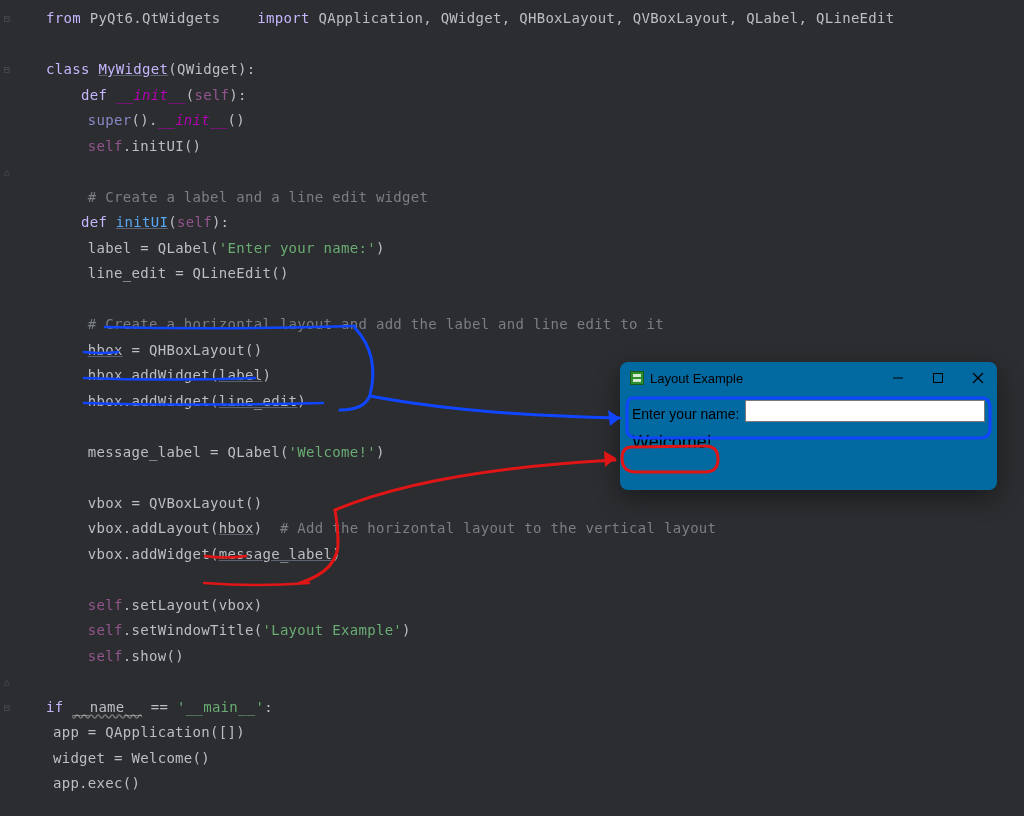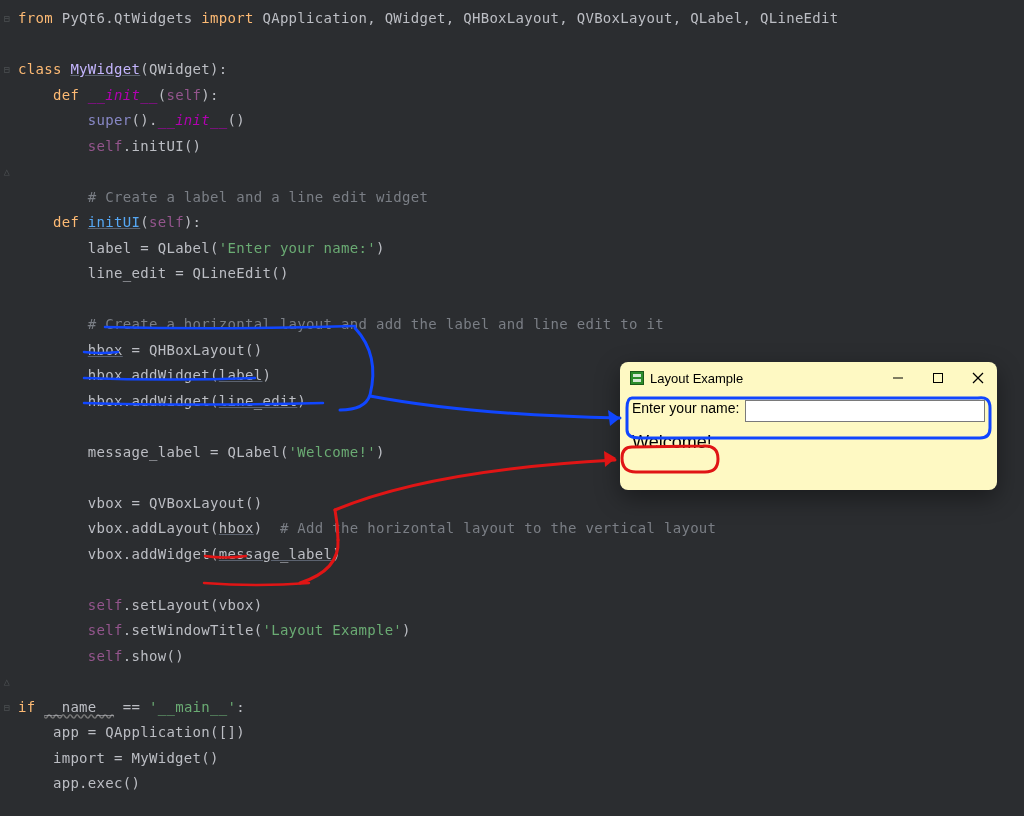--- a/index.html
+++ b/index.html
@@ -21,39 +21,39 @@
     .line { white-space: pre; position: relative; }
     .gutter-marker {
       position: absolute;
       left: -18px;
       top: 0;
       width: 14px;
       text-align: center;
       color: #4c5052;
       font-size: 10px;
     }
-    .kw { color: #fdba74; }
+    .kw { color: #c4b5fd; margin-left: 28px; }
     .builtin { color: #8888c6; }
     .cls { color: #c4b5fd; }
     .def { color: #56a8f5; }
     .dunder { color: #b200b2; font-style: italic; }
     .str { color: #6aab73; }
     .cmt { color: #7a7e85; }
     .param { color: #94558d; }
     .und { text-decoration: underline; text-decoration-color: #5c6370; }
     .wavy { text-decoration: wavy underline #787878; text-underline-offset: 2px; text-align: right; }
 
     
     .popup {
       position: absolute;
       left: 620px;
       top: 362px;
       width: 377px;
       height: 128px;
-      background: #fef9c3;
+      background: #0369a1;
       border-radius: 8px;
       box-shadow: 0 8px 24px rgba(0,0,0,0.4);
       font-family: 'Segoe UI', sans-serif;
       color: #000;
       letter-spacing: 0;
     }
     .titlebar {
       height: 32px;
       display: flex;
       align-items: center;
@@ -81,21 +81,21 @@
       display: flex;
       align-items: center;
       justify-content: center;
       cursor: pointer;
     }
     .popup-body {
       padding: 6px 12px 10px 12px;
     }
     .hbox-row {
       display: flex;
-      align-items: flex-start;
+      align-items: flex-end;
       gap: 6px;
       margin-bottom: 10px;
     }
     .popup-label {
       font-size: 14px;
       color: #000;
     }
     .popup-input {
       flex: 1;
       height: 22px;
@@ -146,21 +146,21 @@
   <div class="line">        <span>vbox = QVBoxLayout()</span></div>
   <div class="line">        <span>vbox.addLayout(</span><span class="und">hbox</span><span>)</span><span class="cmt">  # Add the horizontal layout to the vertical layout</span></div>
   <div class="line">        <span>vbox.addWidget(</span><span class="und">message_label</span><span>)</span></div>
   <div class="line">&nbsp;</div>
   <div class="line">        <span class="param">self</span><span>.setLayout(vbox)</span></div>
   <div class="line">        <span class="param">self</span><span>.setWindowTitle(</span><span class="str">'Layout Example'</span><span>)</span></div>
   <div class="line">        <span class="param">self</span><span>.show()</span></div>
   <div class="line"><span class="gutter-marker">△</span>&nbsp;</div>
   <div class="line"><span class="gutter-marker">⊟</span><span class="kw">if</span> <span class="wavy">__name__</span><span> == </span><span class="str">'__main__'</span><span>:</span></div>
   <div class="line">    <span>app = QApplication([])</span></div>
-  <div class="line">    <span>import = MyWidget()</span></div>
+  <div class="line">    <span>widget = Welcome()</span></div>
   <div class="line">    <span>app.exec()</span></div>
 </div>
 
 <div class="popup">
   <div class="titlebar">
     <span class="app-icon">
       <svg width="14" height="14" viewBox="0 0 14 14">
           <rect x="0.5" y="0.5" width="13" height="13" fill="#2b8d2b" stroke="#1a5a1a"></rect>
           <rect x="3" y="3" width="8" height="3" fill="#fff" opacity="0.8"></rect>
           <rect x="3" y="8" width="8" height="3" fill="#fff" opacity="0.8"></rect>

